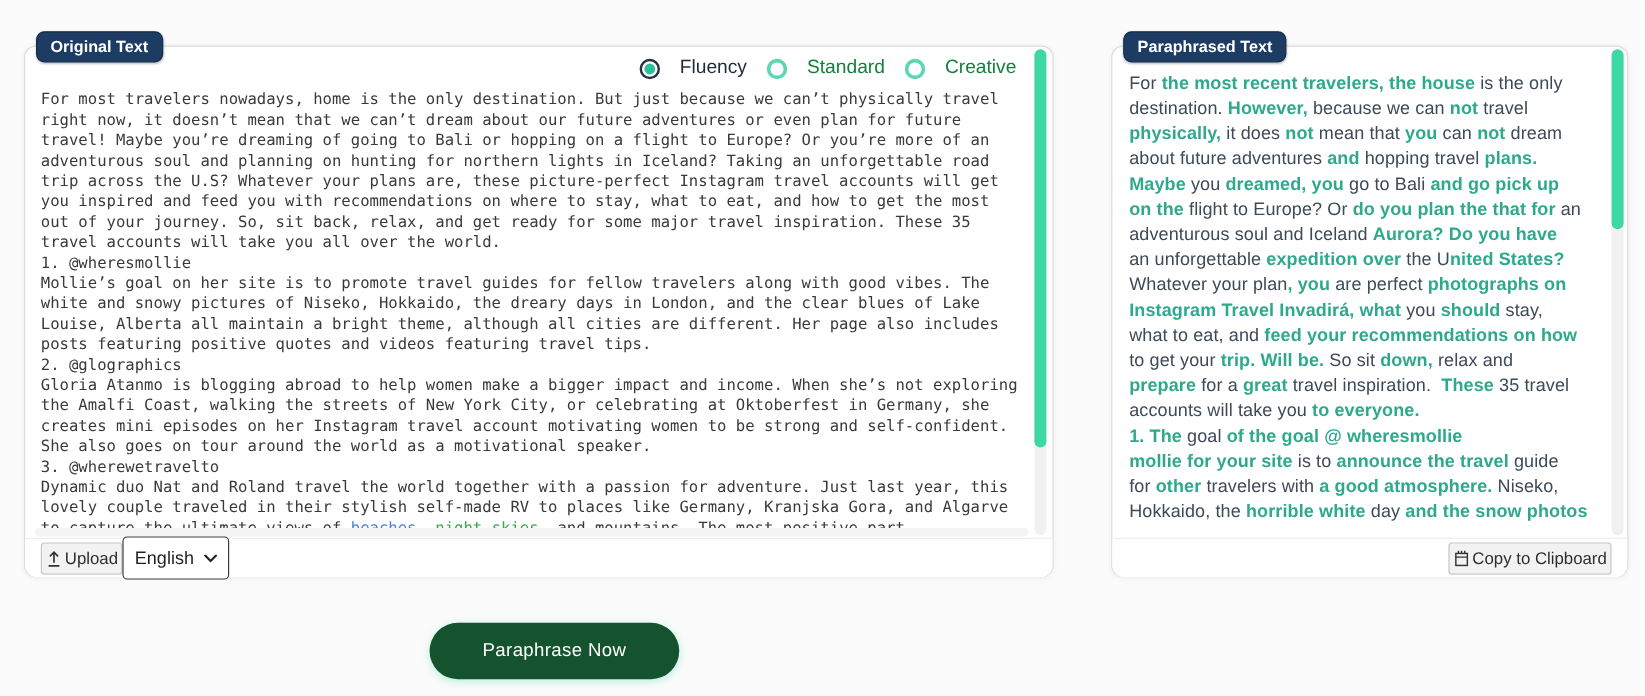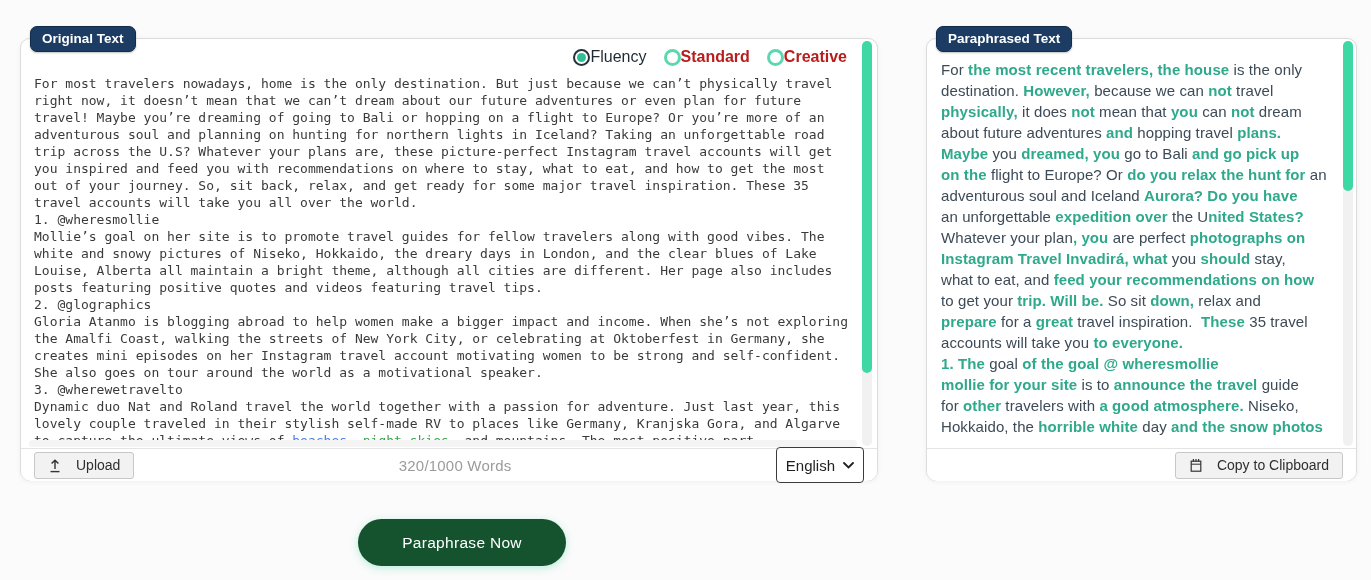--- a/index.html
+++ b/index.html
@@ -6,47 +6,47 @@
   html,body { width:1371px; height:580px; background:#fbfbfb; font-family:"Liberation Sans", sans-serif; overflow:hidden; }
   .page { position:relative; width:1371px; height:580px; }
 
   .card { position:absolute; top:38px; height:443px; background:#fff; border:1px solid #dcdcdc; border-radius:10px; box-shadow:0 1px 5px rgba(0,0,0,0.05); }
   .card-left  { left:20px;  width:858px; }
   .card-right { left:926px; width:431px; }
 
   .badge { position:absolute; top:-13px; left:9px; background:#1c3c63; color:#fff; font-size:13.5px; font-weight:700; padding:4px 11px 5px; border-radius:7px; border:1px solid #122c4c; box-shadow:0 1px 2px rgba(0,0,0,.25); z-index:3; }
 
   .modes { position:absolute; top:9px; right:30px; display:flex; align-items:center; gap:17px; z-index:2; }
-  .mode { display:flex; align-items:center; gap:0; cursor:pointer; font-size:16px; }
+  .mode { display:flex; align-items:center; gap:16px; cursor:pointer; font-size:16px; }
   .radio { width:17px; height:17px; border-radius:50%; background:#fff; position:relative; flex:0 0 auto; }
   .radio.off { border:3px solid #5cd8b1; }
   .radio.on  { border:2px solid #22313d; }
   .radio.on::after { content:""; position:absolute; inset:2px; border-radius:50%; background:#2fbf96; }
   .mode-label.dark { color:#1f2a33; font-weight:500; }
-  .mode-label.gray { color:#b91c1c;font-weight:bold; }
+  .mode-label.gray { color:#15803d; }
 
   .text-region { position:absolute; overflow:hidden; z-index:1; }
   .mono-region { left:13px; top:36px; right:24px; height:366px; }
   .para-region { left:14px; top:20px; right:20px; height:382px; }
   .mono-region .rich-line { white-space:pre; font-family:"DejaVu Sans Mono", monospace; font-size:13px; line-height:17px; color:#3a3a3a; }
   .para-region .rich-line { white-space:pre; font-size:15px; line-height:21px; color:#3d4a57; letter-spacing:.1px; }
   .seg-b    { color:#2fa98c; font-weight:700; }
   .seg-blue { color:#4a7de2; }
   .seg-green{ color:#3aa64a; }
 
   .v-track { position:absolute; top:2px; width:10px; height:405px; background:#f1f1f1; border-radius:6px; z-index:2; }
   .card-left  .v-track { right:5px; }
   .card-right .v-track { right:3px; }
   .v-thumb { width:10px; background:#3ed8a5; border-radius:6px; }
   .v-thumb-long  { height:332px; }
   .v-thumb-short { height:150px; }
   .h-track { position:absolute; left:8px; right:20px; top:401px; height:7px; background:#f4f4f4; border-radius:4px; z-index:2; }
 
   .bottom-bar { position:absolute; left:0; right:0; top:409px; height:33px; border-top:1px solid #e4e4e4; display:flex; align-items:center; padding:0 13px; background:#fff; border-radius:0 0 10px 10px; z-index:2; }
-  .gray-btn { display:flex; align-items:center; gap:14px; background:#f2f2f2; border:1px solid #c7c7c7; border-radius:3px; font-family:"Liberation Sans",sans-serif; font-size:14px; color:#2e2e2e; padding:4px 13px; height:27px; cursor:pointer; }
+  .gray-btn { display:flex; align-items:center; gap:2px; background:#f2f2f2; border:1px solid #c7c7c7; border-radius:3px; font-family:"Liberation Sans",sans-serif; font-size:14px; color:#2e2e2e; padding:4px 3px; height:27px; cursor:pointer; }
   .word-count { flex:1; text-align:center; color:#9b9b9b; font-size:15px; letter-spacing:.2px; }
   .lang-select { display:flex; align-items:center; justify-content:space-between; gap:8px; border:1px solid #3c3c3c; border-radius:4px; background:#fff; height:36px; padding:0 9px; font-size:15px; color:#1f1f1f; min-width:84px; cursor:pointer; }
   .copy-wrap { flex:1; display:flex; justify-content:flex-end; }
 
   .cta { position:absolute; left:358px; top:519px; width:208px; height:47px; border:none; border-radius:25px; background:#14532d; color:#fff; font-family:"Liberation Sans",sans-serif; font-size:15.5px; font-weight:500; letter-spacing:.3px; cursor:pointer; box-shadow:0 2px 8px rgba(61,214,164,.35); }
 
   .icon-svg { display:block; }
 </style>
 </head>
 <body>
@@ -101,40 +101,39 @@
     </div>
 
     <div class="bottom-bar">
       <button class="gray-btn">
         <svg class="icon-svg" width="14" height="15" viewBox="0 0 14 15">
           <path d="M7 11 V2.5 M3.6 5.6 L7 2.2 L10.4 5.6" stroke="#333" stroke-width="1.4" fill="none"></path>
           <path d="M2.5 13.6 H11.5" stroke="#333" stroke-width="1.4"></path>
         </svg>
         <span>Upload</span>
       </button>
-      <div class="word-count">320/1000 Words</div>
       <div class="lang-select">
         <span>English</span>
         <svg class="icon-svg" width="11" height="7" viewBox="0 0 11 7">
           <path d="M1 1 L5.5 5.5 L10 1" stroke="#1f1f1f" stroke-width="1.8" fill="none" stroke-linecap="round"></path>
         </svg>
       </div>
     </div>
   </section>
 
   <section class="card card-right">
     <div class="badge">Paraphrased Text</div>
 
     <div class="text-region para-region">
         <div class="rich-line"><span class="seg-n">For </span><span class="seg-b">the most recent travelers, the house </span><span class="seg-n">is the only</span></div>
         <div class="rich-line"><span class="seg-n">destination. </span><span class="seg-b">However, </span><span class="seg-n">because we can </span><span class="seg-b">not </span><span class="seg-n">travel</span></div>
         <div class="rich-line"><span class="seg-b">physically, </span><span class="seg-n">it does </span><span class="seg-b">not </span><span class="seg-n">mean that </span><span class="seg-b">you </span><span class="seg-n">can </span><span class="seg-b">not </span><span class="seg-n">dream</span></div>
         <div class="rich-line"><span class="seg-n">about future adventures </span><span class="seg-b">and </span><span class="seg-n">hopping travel </span><span class="seg-b">plans.</span></div>
         <div class="rich-line"><span class="seg-b">Maybe </span><span class="seg-n">you </span><span class="seg-b">dreamed, you </span><span class="seg-n">go to Bali </span><span class="seg-b">and go pick up</span></div>
-        <div class="rich-line"><span class="seg-b">on the </span><span class="seg-n">flight to Europe? Or </span><span class="seg-b">do you relax the hunt for </span><span class="seg-n">an</span></div>
+        <div class="rich-line"><span class="seg-b">on the </span><span class="seg-n">flight to Europe? Or </span><span class="seg-b">do you plan the that for </span><span class="seg-n">an</span></div>
         <div class="rich-line"><span class="seg-n">adventurous soul and Iceland </span><span class="seg-b">Aurora? Do you have</span></div>
         <div class="rich-line"><span class="seg-n">an unforgettable </span><span class="seg-b">expedition over </span><span class="seg-n">the U</span><span class="seg-b">nited States?</span></div>
         <div class="rich-line"><span class="seg-n">Whatever your plan</span><span class="seg-b">, you </span><span class="seg-n">are perfect </span><span class="seg-b">photographs on</span></div>
         <div class="rich-line"><span class="seg-b">Instagram Travel Invadirá, what </span><span class="seg-n">you </span><span class="seg-b">should </span><span class="seg-n">stay,</span></div>
         <div class="rich-line"><span class="seg-n">what to eat, and </span><span class="seg-b">feed your recommendations on how</span></div>
         <div class="rich-line"><span class="seg-n">to get your </span><span class="seg-b">trip. Will be. </span><span class="seg-n">So sit </span><span class="seg-b">down, </span><span class="seg-n">relax and</span></div>
         <div class="rich-line"><span class="seg-b">prepare </span><span class="seg-n">for a </span><span class="seg-b">great </span><span class="seg-n">travel inspiration.  </span><span class="seg-b">These </span><span class="seg-n">35 travel</span></div>
         <div class="rich-line"><span class="seg-n">accounts will take you </span><span class="seg-b">to everyone.</span></div>
         <div class="rich-line"><span class="seg-b">1. The </span><span class="seg-n">goal </span><span class="seg-b">of the goal @ wheresmollie</span></div>
         <div class="rich-line"><span class="seg-b">mollie for your site </span><span class="seg-n">is to </span><span class="seg-b">announce the travel </span><span class="seg-n">guide</span></div>

